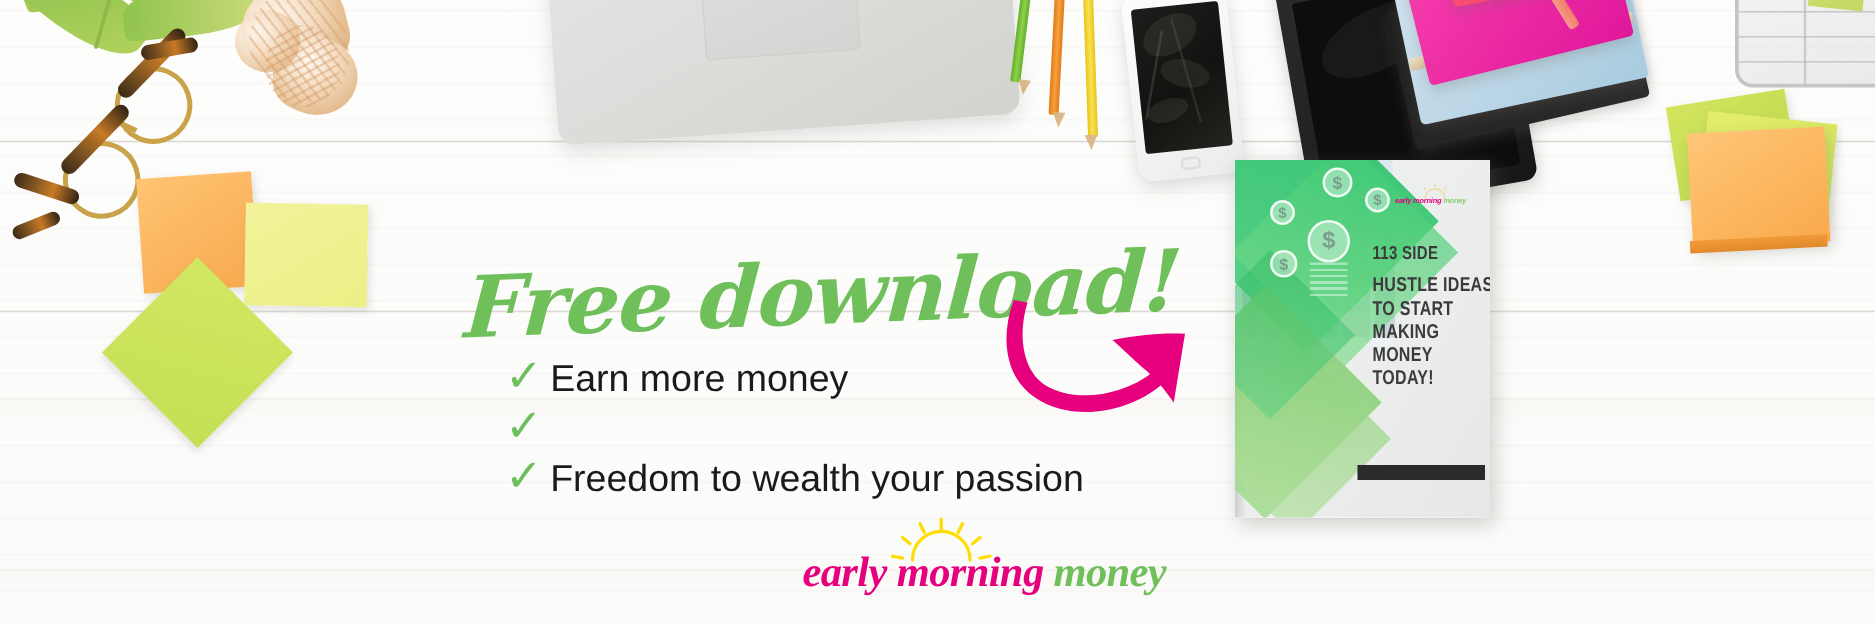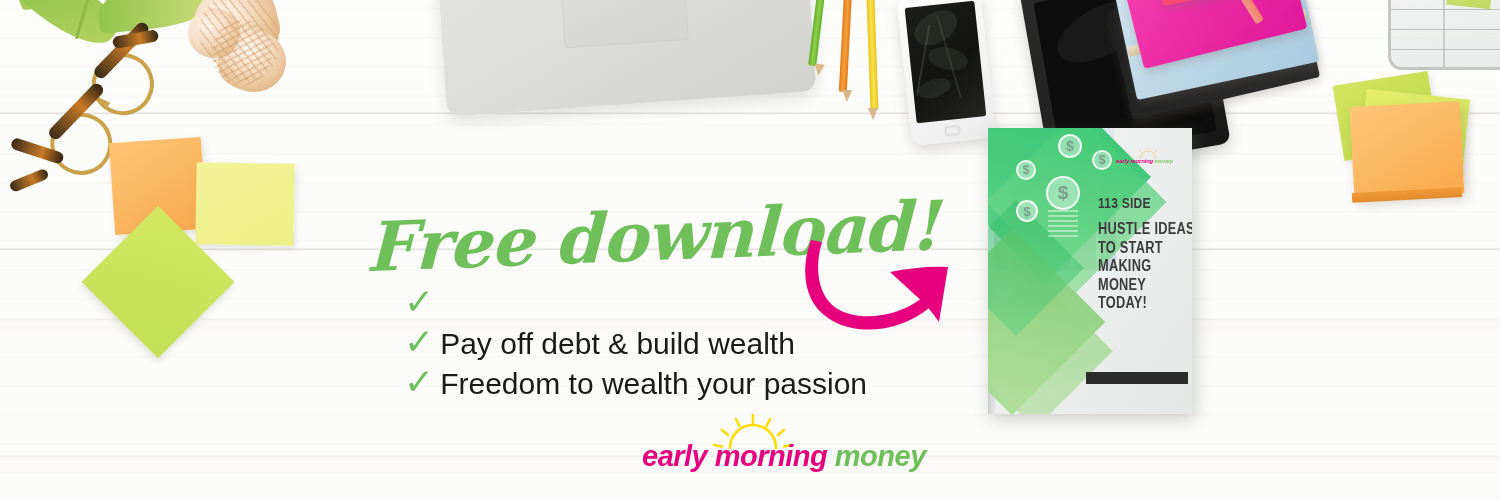--- a/index.html
+++ b/index.html
@@ -205,23 +205,23 @@
   .cover-logo {
     position:absolute; white-space:nowrap;
     font-family:"Liberation Sans", sans-serif;
     font-weight:bold; font-style:italic;
     font-size:6px; letter-spacing:-.2px;
   }
 
   
   #logo { position:absolute; text-align:center; }
   .logo-text {
-    font-family:Liberation Sans, sans-serif;
+    font-family:Liberation Serif, serif;
     font-weight:bold; font-style:italic;
-    font-size:29px; letter-spacing:-.5px;
+    font-size:34px; letter-spacing:-.5px;
     white-space:nowrap; line-height:1;
   }
 </style>
 </head>
 <body>
 
 <div id="banner">
 
   <div class="wood-grain"></div>
   <div class="plank-seam" style="top:112px;"></div>
@@ -345,24 +345,24 @@
          background:linear-gradient(150deg,#ffc678,#f9a94a);
          box-shadow:3px 6px 12px rgba(120,110,95,.28);"></div>
     <div style="position:absolute;left:14px;top:118px;width:110px;height:10px;transform:rotate(-3deg);
          background:linear-gradient(180deg,#f09a3a,#e08a2c);"></div>
   </div>
 
   <div id="headline" style="left:372px;top:196px;font-size:68px;color:#6FBF5A;transform:rotate(-2.2deg) skewX(-6deg);">Free download!</div>
 
   <div class="bullet-row" style="left:404px;top:284px;">
     <span class="check" style="color:#6CBF5A;">✓</span>
+    <span class="bullet-text">Earn more money</span>
   </div>
   <div class="bullet-row" style="left:404px;top:324px;">
     <span class="check" style="color:#6CBF5A;">✓</span>
-    <span class="bullet-text">Pay off debt &amp; build wealth</span>
   </div>
   <div class="bullet-row" style="left:404px;top:364px;">
     <span class="check" style="color:#6CBF5A;">✓</span>
     <span class="bullet-text">Freedom to wealth your passion</span>
   </div>
 
   <div id="arrow" style="left:798px;top:236px;width:166px;height:104px;">
     <svg width="166" height="104" viewBox="0 0 166 104" xmlns="http://www.w3.org/2000/svg">
       <path d="M13 4 C2 34 6 66 30 82 C58 101 102 96 131 72 L124 62 C98 82 60 86 38 72 C20 60 16 32 24 6 Z" fill="#E6007E"></path>
       <path d="M92 36 C112 32 132 30 150 31 L141 86 C134 76 126 66 116 58 C108 51 100 43 92 36 Z" fill="#E6007E"></path>

